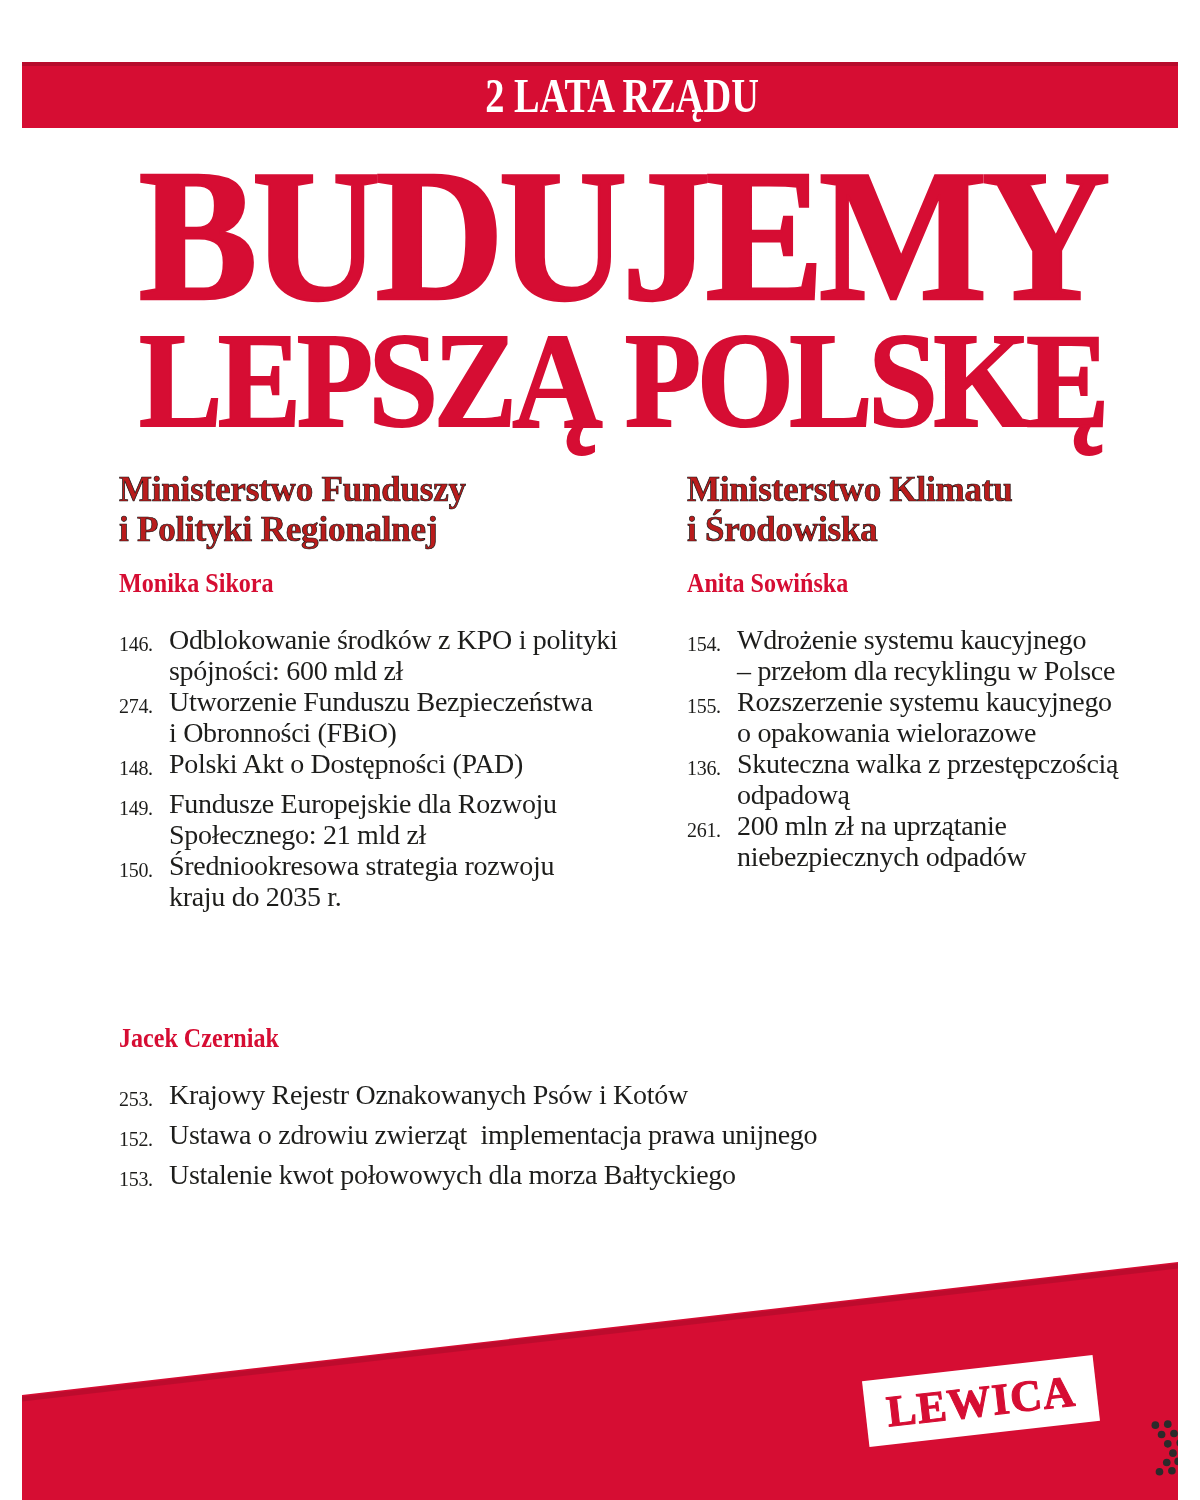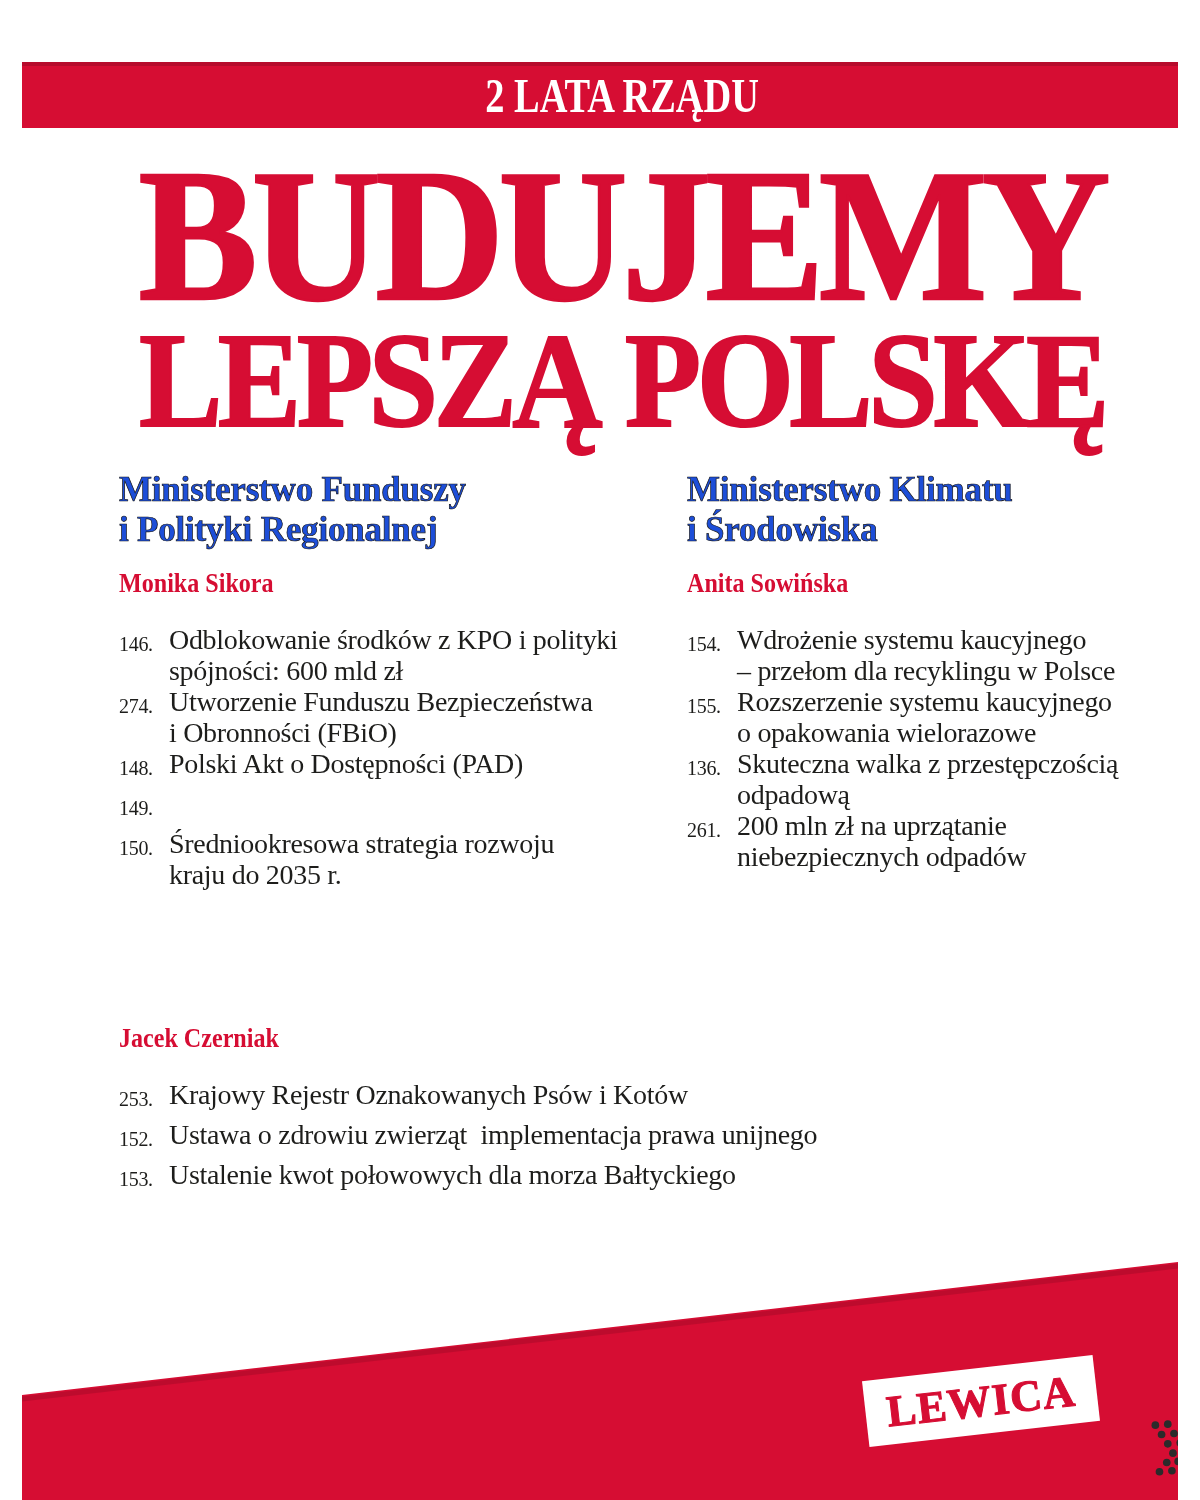--- a/index.html
+++ b/index.html
@@ -28,21 +28,21 @@
     -webkit-text-stroke:2.5px #d60d33;}
   .title2{top:312px;font-size:136px;letter-spacing:-5px;}
   .title2 span{display:inline-block;transform:scaleX(0.92);transform-origin:center;
     -webkit-text-stroke:2px #d60d33;}
   
   .section{position:absolute;}
   .sec-1{left:97px;top:470px;width:545px;}
   .sec-2{left:665px;top:470px;width:520px;}
   .sec-3{left:97px;top:1005px;width:1020px;}
   .ministry{
-    margin:0;color:#1d4ed8;font-size:35px;line-height:40px;font-weight:bold;
+    margin:0;color:#b91c1c;font-size:35px;line-height:40px;font-weight:bold;
     letter-spacing:-0.2px;white-space:pre-line;-webkit-text-stroke:0.7px #161616;
   }
   .minister{
     margin-top:16px;color:#d60d33;font-size:28px;font-weight:bold;line-height:34px;
     transform:scaleX(0.86);transform-origin:left center;white-space:nowrap;
   }
   .list{margin-top:24px;}
   .item{display:flex;align-items:flex-start;}
   .num{flex:0 0 50px;font-size:20px;line-height:40px;letter-spacing:-0.3px;}
   .txt{font-size:28px;line-height:31px;letter-spacing:-0.3px;white-space:pre;}
@@ -89,20 +89,22 @@
         <span class="num">274.</span>
         <span class="txt">Utworzenie Funduszu Bezpieczeństwa
 i Obronności (FBiO)</span>
       </div>
       <div class="item">
         <span class="num">148.</span>
         <span class="txt">Polski Akt o Dostępności (PAD)</span>
       </div>
       <div class="item">
         <span class="num">149.</span>
+        <span class="txt">Fundusze Europejskie dla Rozwoju
+Społecznego: 21 mld zł</span>
       </div>
       <div class="item">
         <span class="num">150.</span>
         <span class="txt">Średniookresowa strategia rozwoju
 kraju do 2035 r.</span>
       </div>
     </div>
   </div>
 
   <div class="section sec-2">

